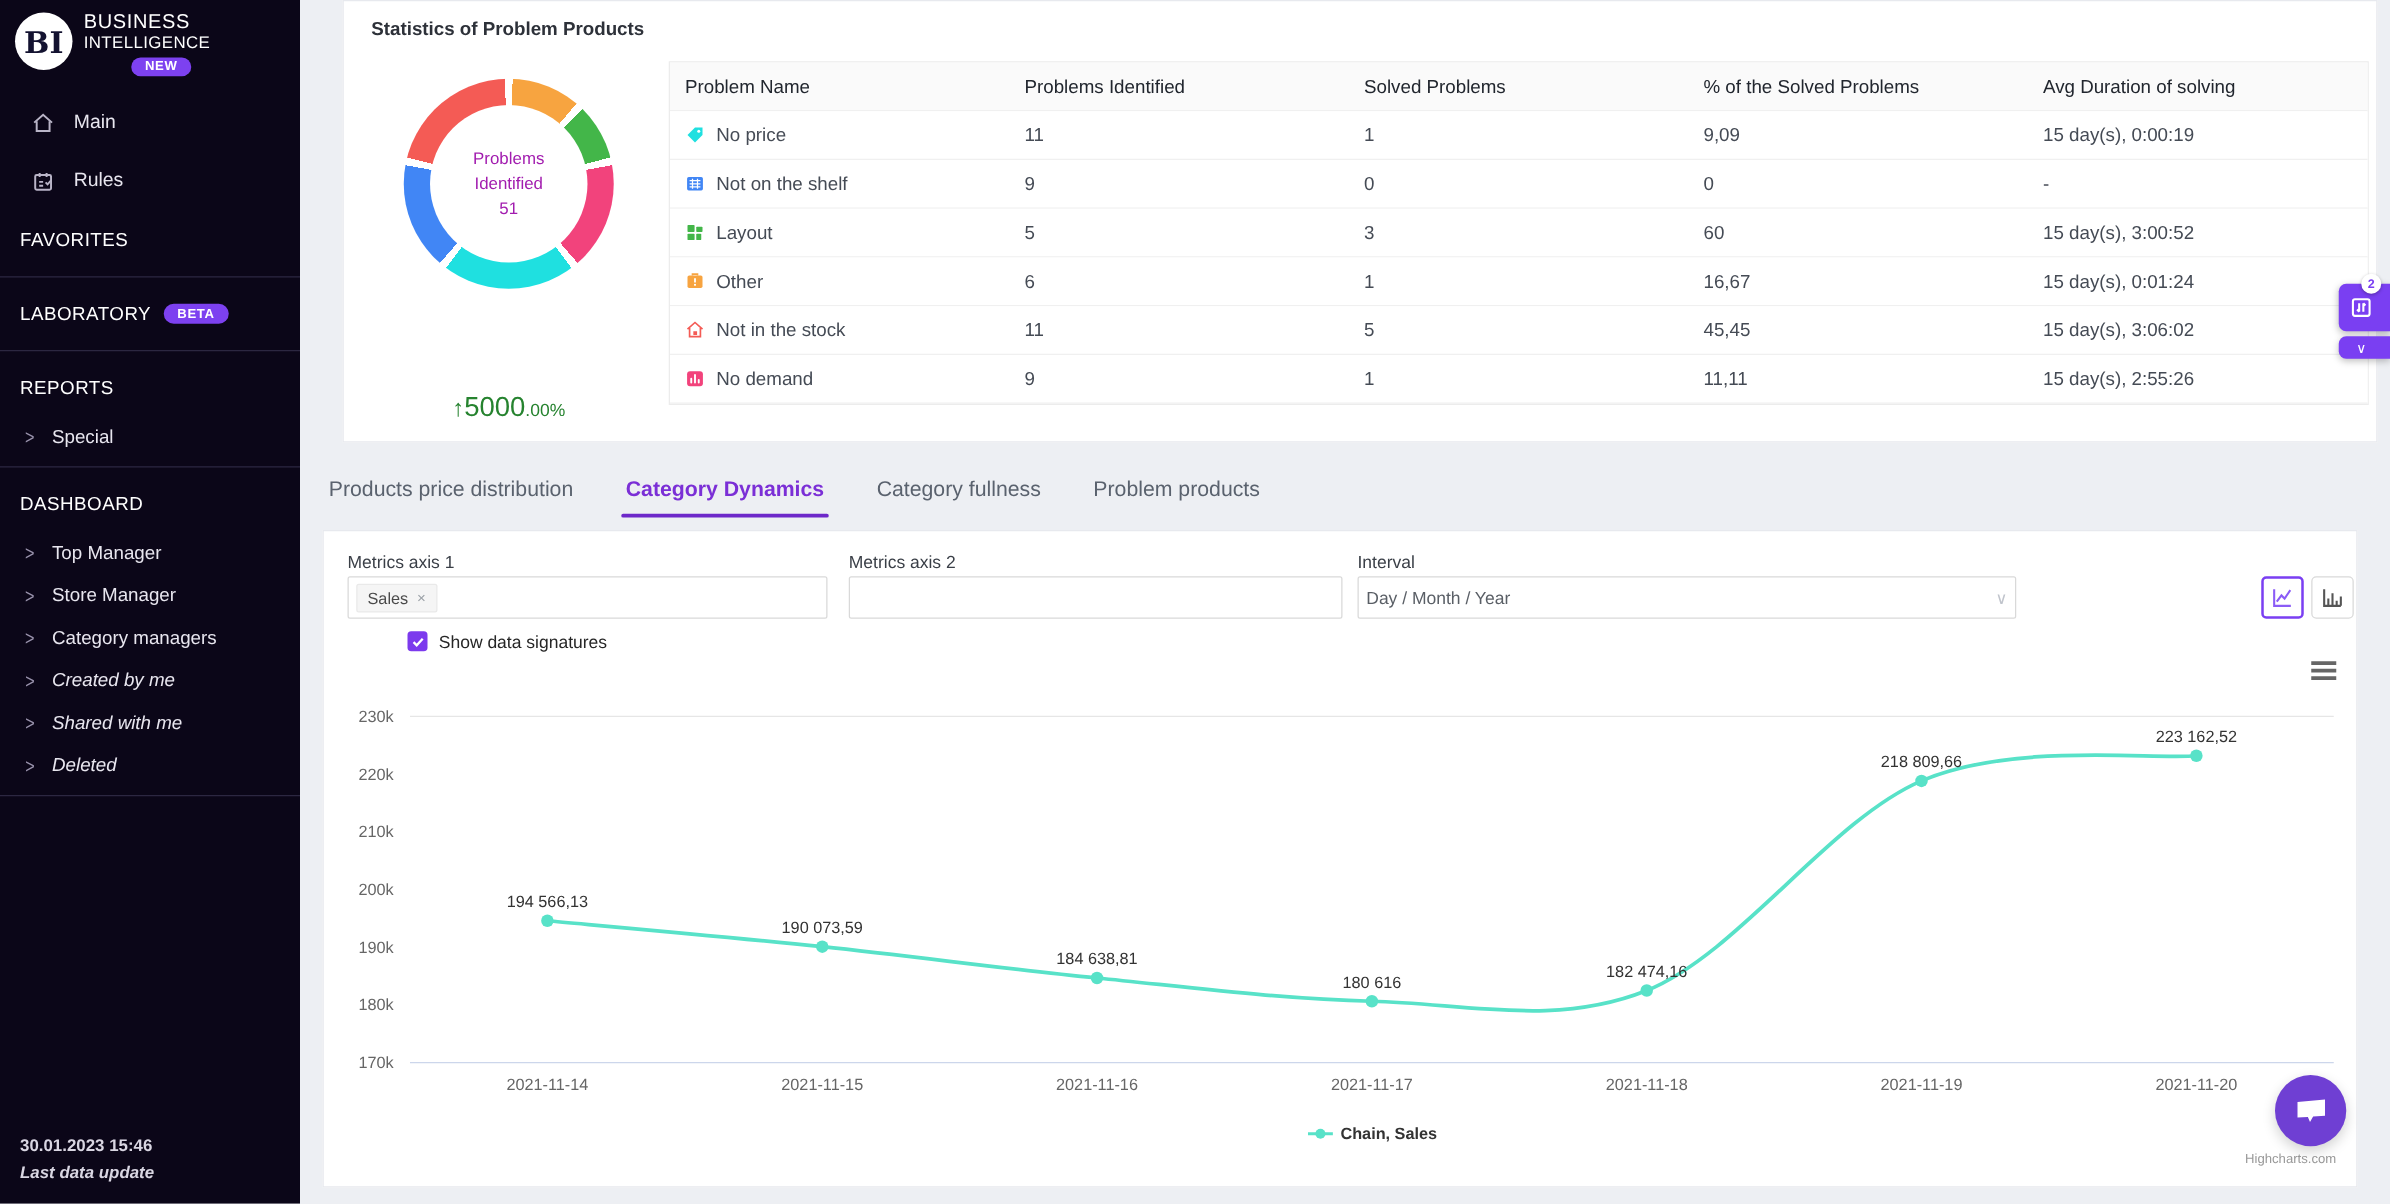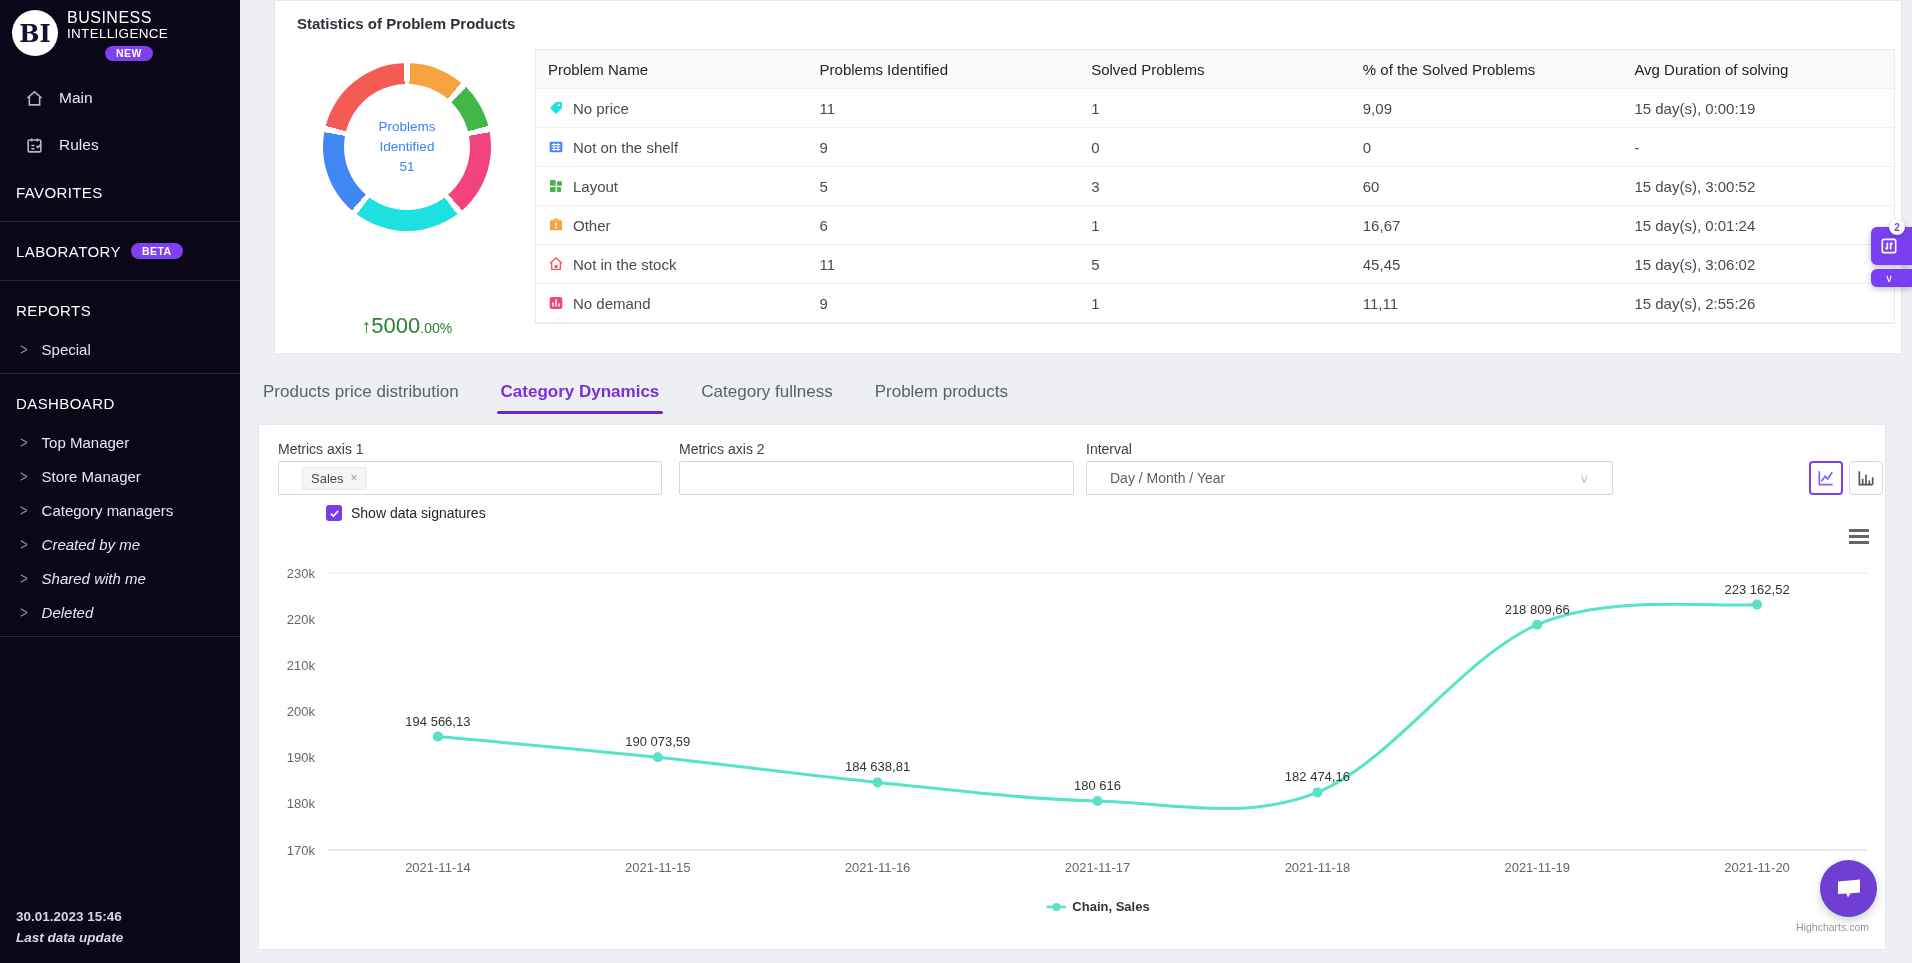--- a/index.html
+++ b/index.html
@@ -33,21 +33,21 @@
   .card { position:absolute; background:#fff; border:1px solid #e7e9ee; }
   #stats-card { left:274px; top:0; width:1628px; height:354px; }
   #chart-card { left:258px; top:424px; width:1628px; height:526px; }
 
   .card-title { position:absolute; left:22px; top:14px; font-size:15px; font-weight:bold; color:#2d3139; }
 
   
   .donut-wrap { position:absolute; left:48px; top:62px; width:168px; height:168px; }
   .donut { width:168px; height:168px; border-radius:50%; position:relative; }
   .donut-hole { position:absolute; left:21px; top:21px; width:126px; height:126px; border-radius:50%; background:#fff;
-    display:flex; flex-direction:column; align-items:center; justify-content:center; font-size:13.5px; color:#3b82f6; line-height:1.5; }
+    display:flex; flex-direction:column; align-items:center; justify-content:center; font-size:13.5px; color:#a21caf; line-height:1.5; }
   .growth { position:absolute; left:0; top:250px; width:168px; text-align:center; color:#26832f; white-space:nowrap; }
   .growth .arrow { font-size:19px; }
   .growth .big { font-size:22px; }
   .growth .small { font-size:14px; }
 
   
   .ptable { position:absolute; left:260px; top:48px; width:1360px; border:1px solid #ececec; font-size:15px; }
   .trow { display:flex; border-bottom:1px solid #f0f0f0; background:#fff; }
   .trow.head { background:#fafafa; color:#21262e; }
   .tcell { flex:1 1 20%; padding:10px 12px; display:flex; align-items:center; min-height:38px; color:#454b55; }
@@ -55,21 +55,21 @@
   .tcell .ricon { width:16px; height:16px; margin-right:9px; flex:none; }
 
   
   .tabs { position:absolute; left:263px; top:382px; display:flex; gap:42px; font-size:17px; color:#5a626e; }
   .tab { padding-bottom:12px; cursor:pointer; position:relative; }
   .tab.active { color:#7b2fd6; font-weight:bold; }
   .tab.active::after { content:""; position:absolute; left:-4px; right:-4px; bottom:0; height:3px; background:#6d28c9; border-radius:2px; }
 
   
   .fld-label { position:absolute; font-size:14px; color:#3a3f47; }
-  .fld { position:absolute; height:34px; border:1px solid #d9d9d9; border-radius:2px; background:#fff; display:flex; align-items:center; padding:0 23px; }
+  .fld { position:absolute; height:34px; border:1px solid #d9d9d9; border-radius:2px; background:#fff; display:flex; align-items:center; padding:0 6px; }
   .chip { background:#f5f5f5; border:1px solid #e9e9e9; border-radius:2px; font-size:13px; color:#4a4a4a; padding:3px 8px; display:flex; align-items:center; }
   .chip .x { color:#9aa0a6; margin-left:7px; font-size:12px; cursor:pointer; }
   .select-val { font-size:14px; color:#5a5f66; flex:1; }
   .select-chev { color:#c0c4cc; font-size:13px; }
   .ctype-btn { position:absolute; width:34px; height:34px; border-radius:4px; background:#fff; border:1px solid #d9d9d9;
     display:flex; align-items:center; justify-content:center; cursor:pointer; }
   .ctype-btn.active { border:2px solid #7a3ff2; }
   .chk-row { position:absolute; left:19px; top:80px; display:flex; align-items:center; cursor:pointer;padding-left:48px; }
   .chk { width:16px; height:16px; background:#7c3aed; border-radius:3px; display:flex; align-items:center; justify-content:center; }
   .chk-label { margin-left:9px; font-size:14px; color:#262626; }

